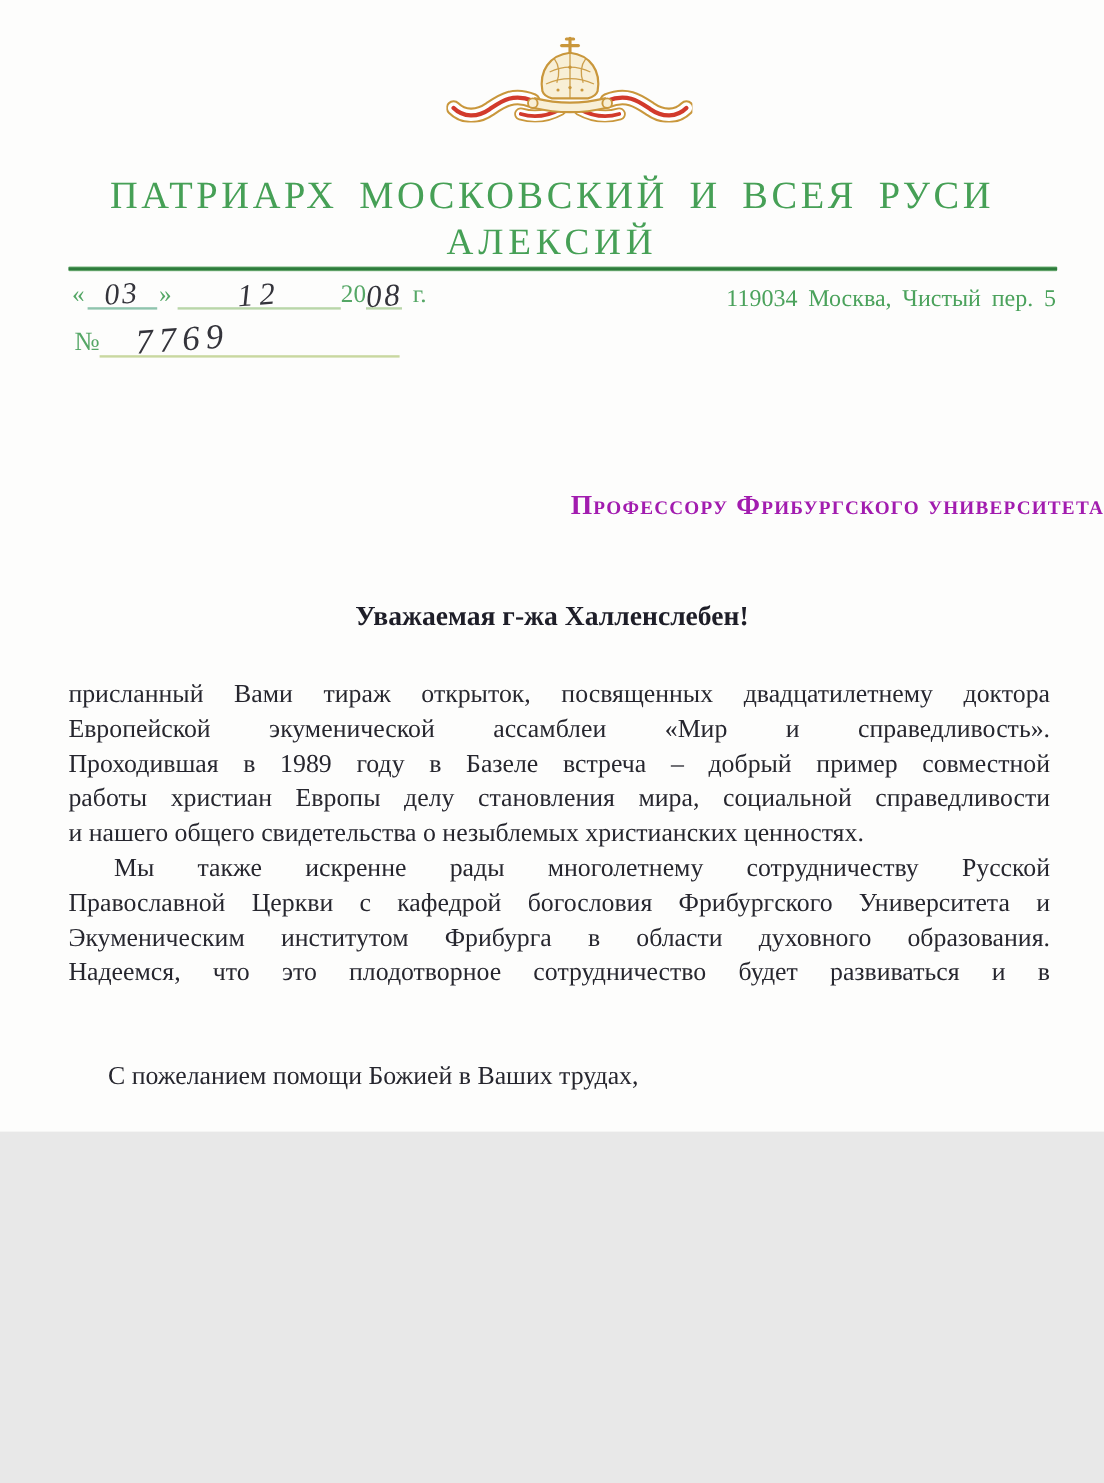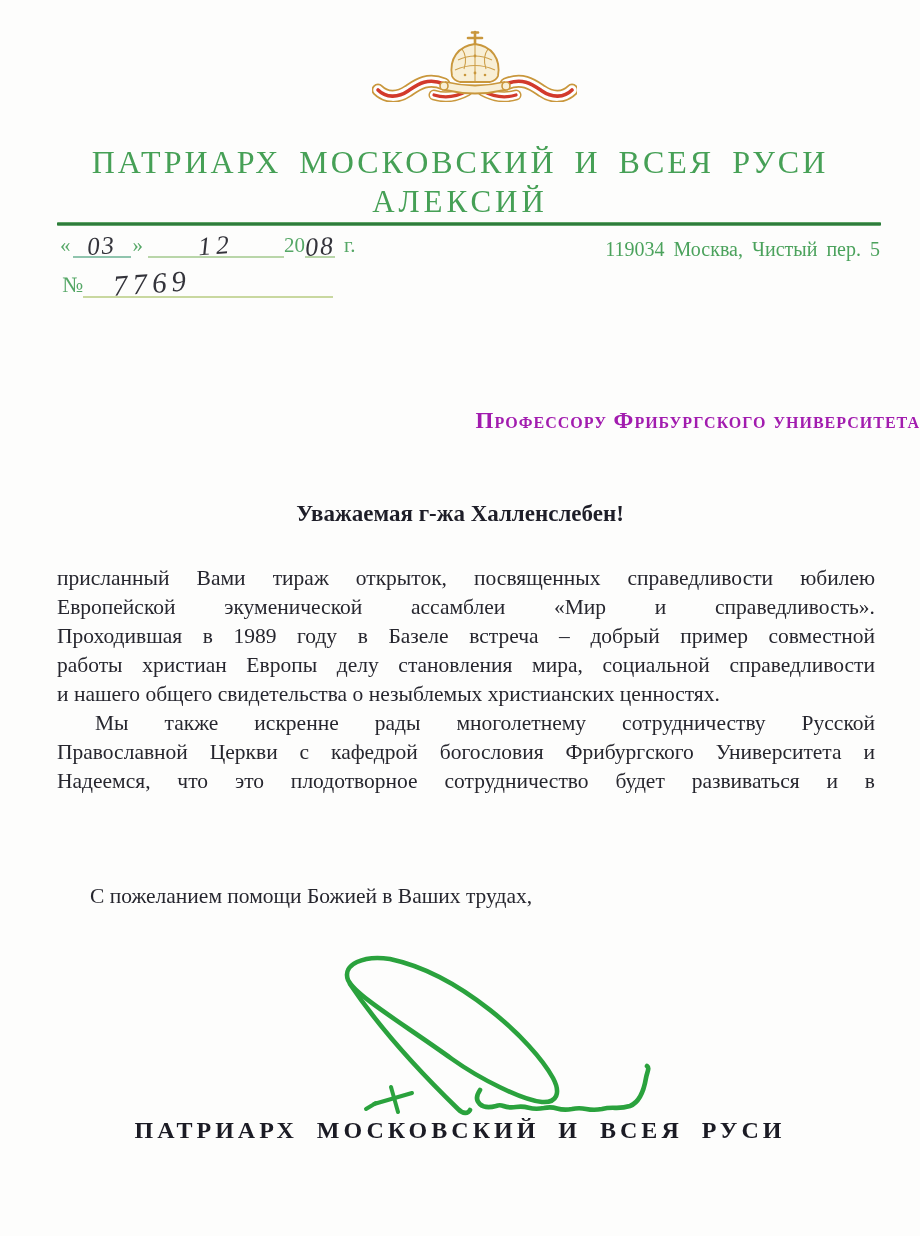--- a/index.html
+++ b/index.html
@@ -1,18 +1,18 @@
 <!DOCTYPE html>
 <html><head>
 <meta charset="utf-8">
 <style>
   html,body{margin:0;padding:0;}
   body{background:#e8e8e8;font-family:"Liberation Serif",serif;}
   .page{
-    position:relative;width:920px;height:1236px;margin:0 auto;
+    position:relative;width:920px;height:943px;margin:0 auto;
     background:#fdfdfc;overflow:hidden;color:#26262e;text-decoration:underline;
   }
   
   .crest{position:absolute;left:372px;top:28px;width:205px;height:74px;}
   .lh-title{
     position:absolute;left:0;top:142px;width:920px;text-align:center;
     color:#46a056;font-size:32px;line-height:40px;letter-spacing:3px;word-spacing:7px;
   }
   .lh-title .t2{font-size:31px;letter-spacing:4px;}
   .rule{
@@ -149,29 +149,30 @@
   </div>
 
   <div class="recipient">
     <div>Профессору Фрибургского университета</div>
   </div>
 
   <div class="salutation">Уважаемая г-жа Халленслебен!</div>
 
   <div class="body-text">
       <div class="para">
-        <div class="line">присланный Вами тираж открыток, посвященных справедливости юбилею</div>
+        <div class="line">присланный Вами тираж открыток, посвященных двадцатилетнему доктора</div>
         <div class="line">Европейской экуменической ассамблеи «Мир и справедливость».</div>
         <div class="line">Проходившая в 1989 году в Базеле встреча – добрый пример совместной</div>
         <div class="line">работы христиан Европы делу становления мира, социальной справедливости</div>
         <div class="line last">и нашего общего свидетельства о незыблемых христианских ценностях.</div>
       </div>
       <div class="para">
         <div class="line first">Мы также искренне рады многолетнему сотрудничеству Русской</div>
         <div class="line">Православной Церкви с кафедрой богословия Фрибургского Университета и</div>
+        <div class="line">Экуменическим институтом Фрибурга в области духовного образования.</div>
         <div class="line">Надеемся, что это плодотворное сотрудничество будет развиваться и в</div>
       </div>
     </div>
 
   <div class="closing">С пожеланием помощи Божией в Ваших трудах,</div>
 
   <svg class="signature" viewBox="0 0 420 180" aria-hidden="true">
     <g fill="none" stroke="#2aa23d" stroke-width="4.6" stroke-linecap="round" stroke-linejoin="round">
       <path d="M100,17 C170,32 242,98 263,136 C271,151 267,161 252,160 C232,158 190,137 162,117 C112,81 66,54 58,38 C52,22 74,13 100,17"></path>
       <path d="M60,42 C88,84 132,132 168,167 C173,172 178,172 180,168"></path>

